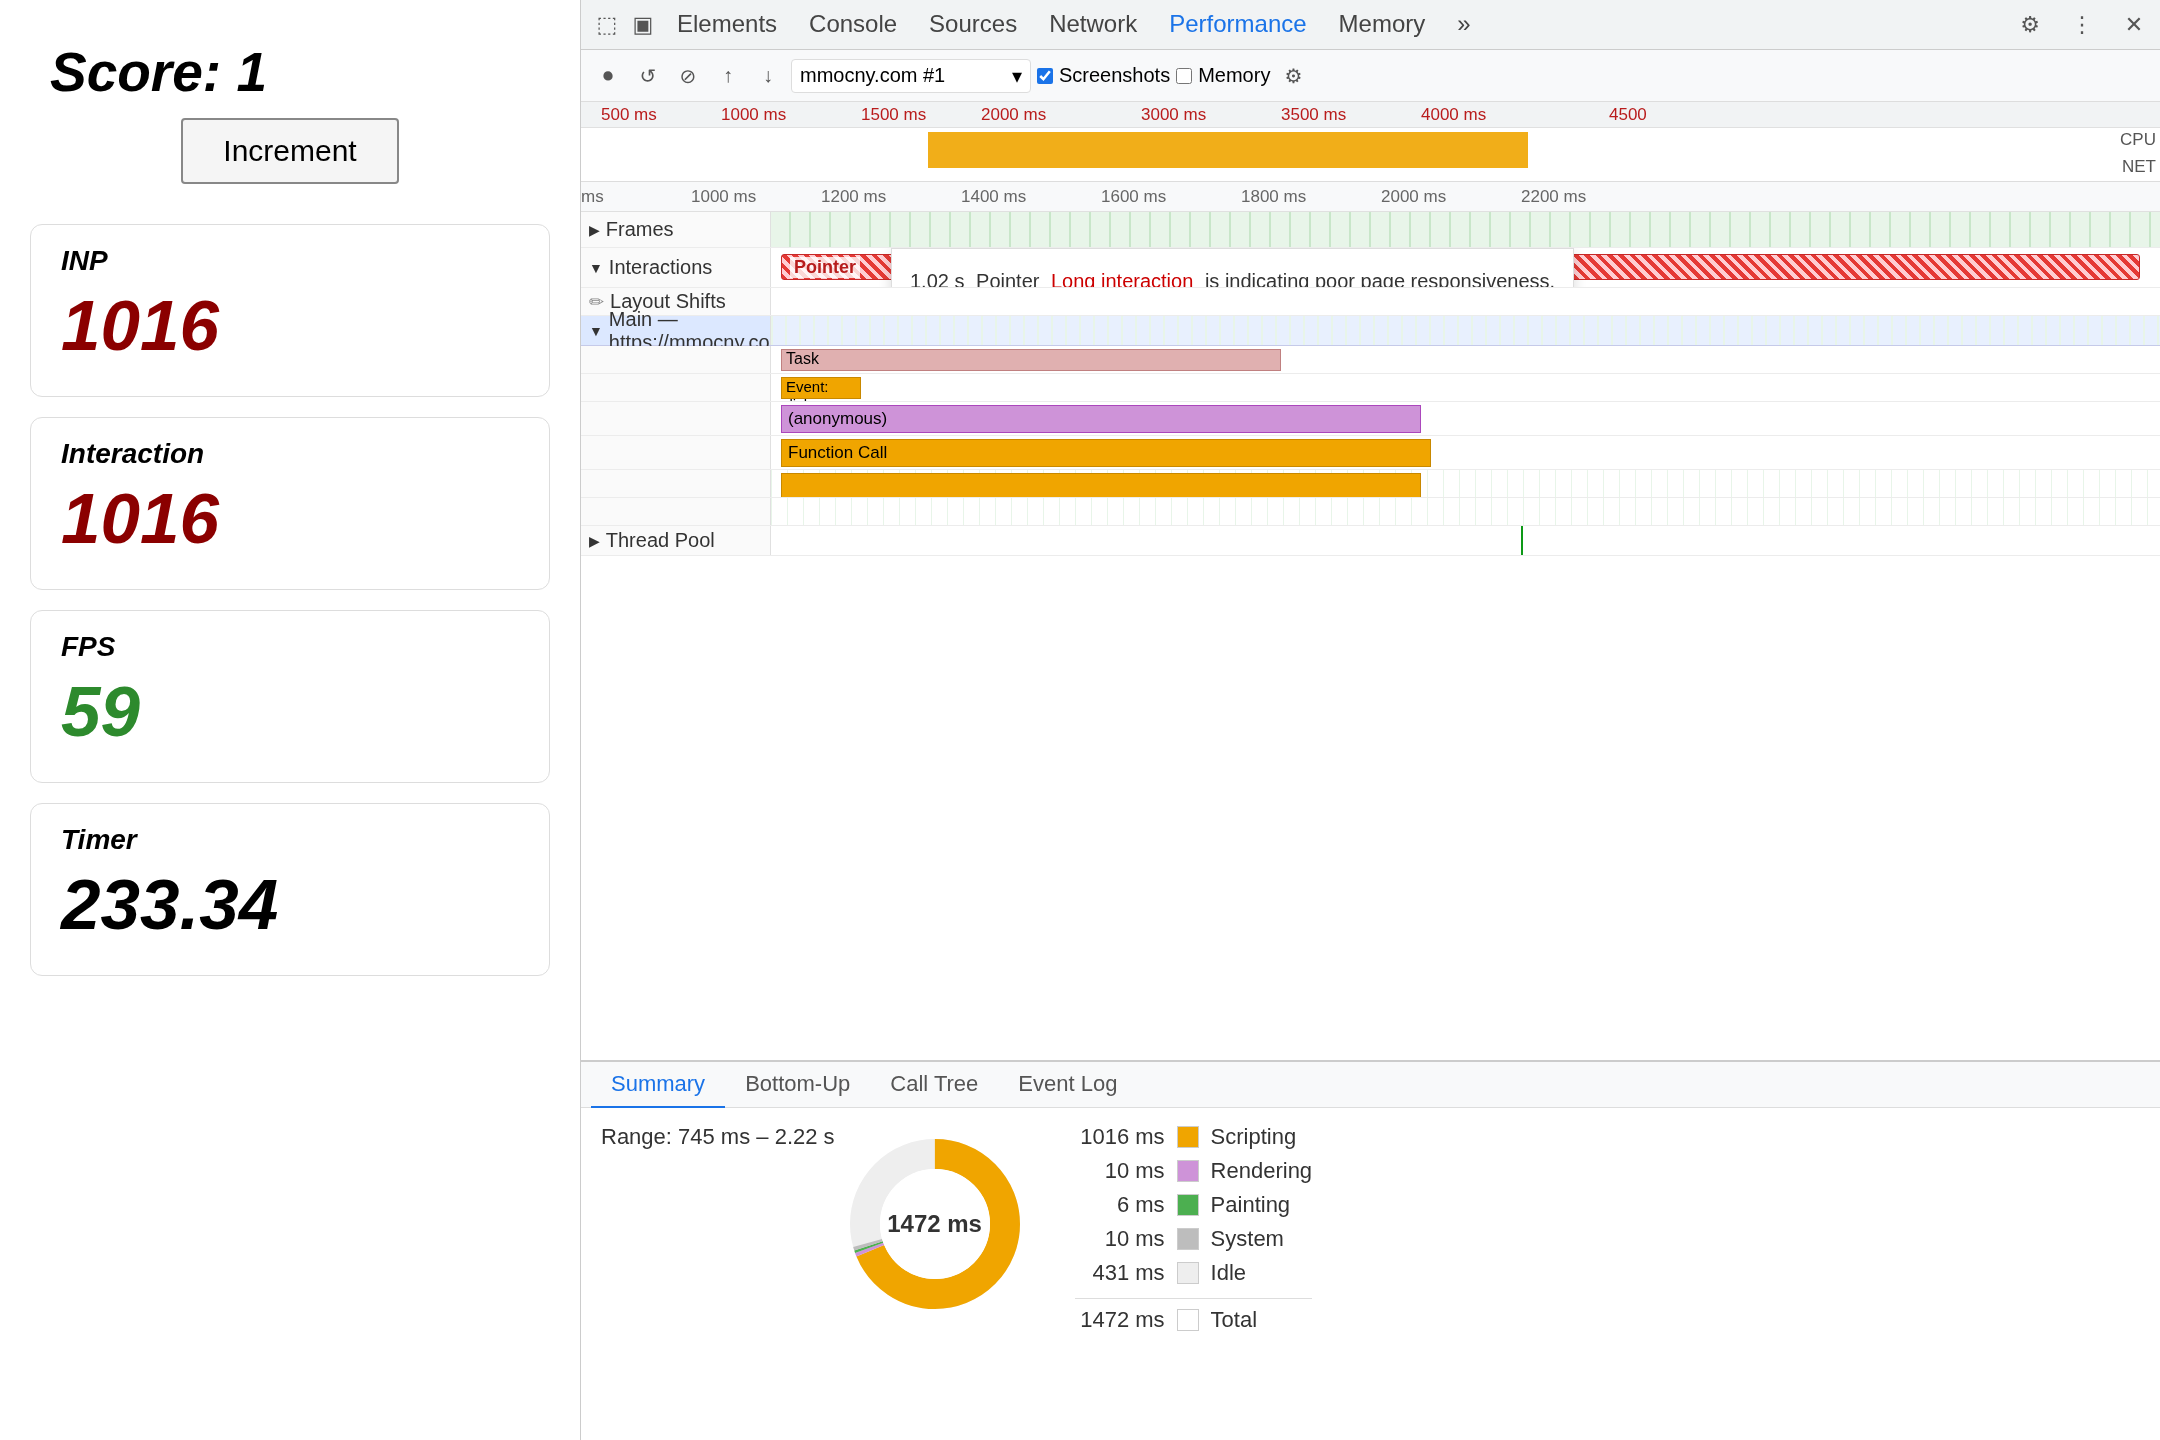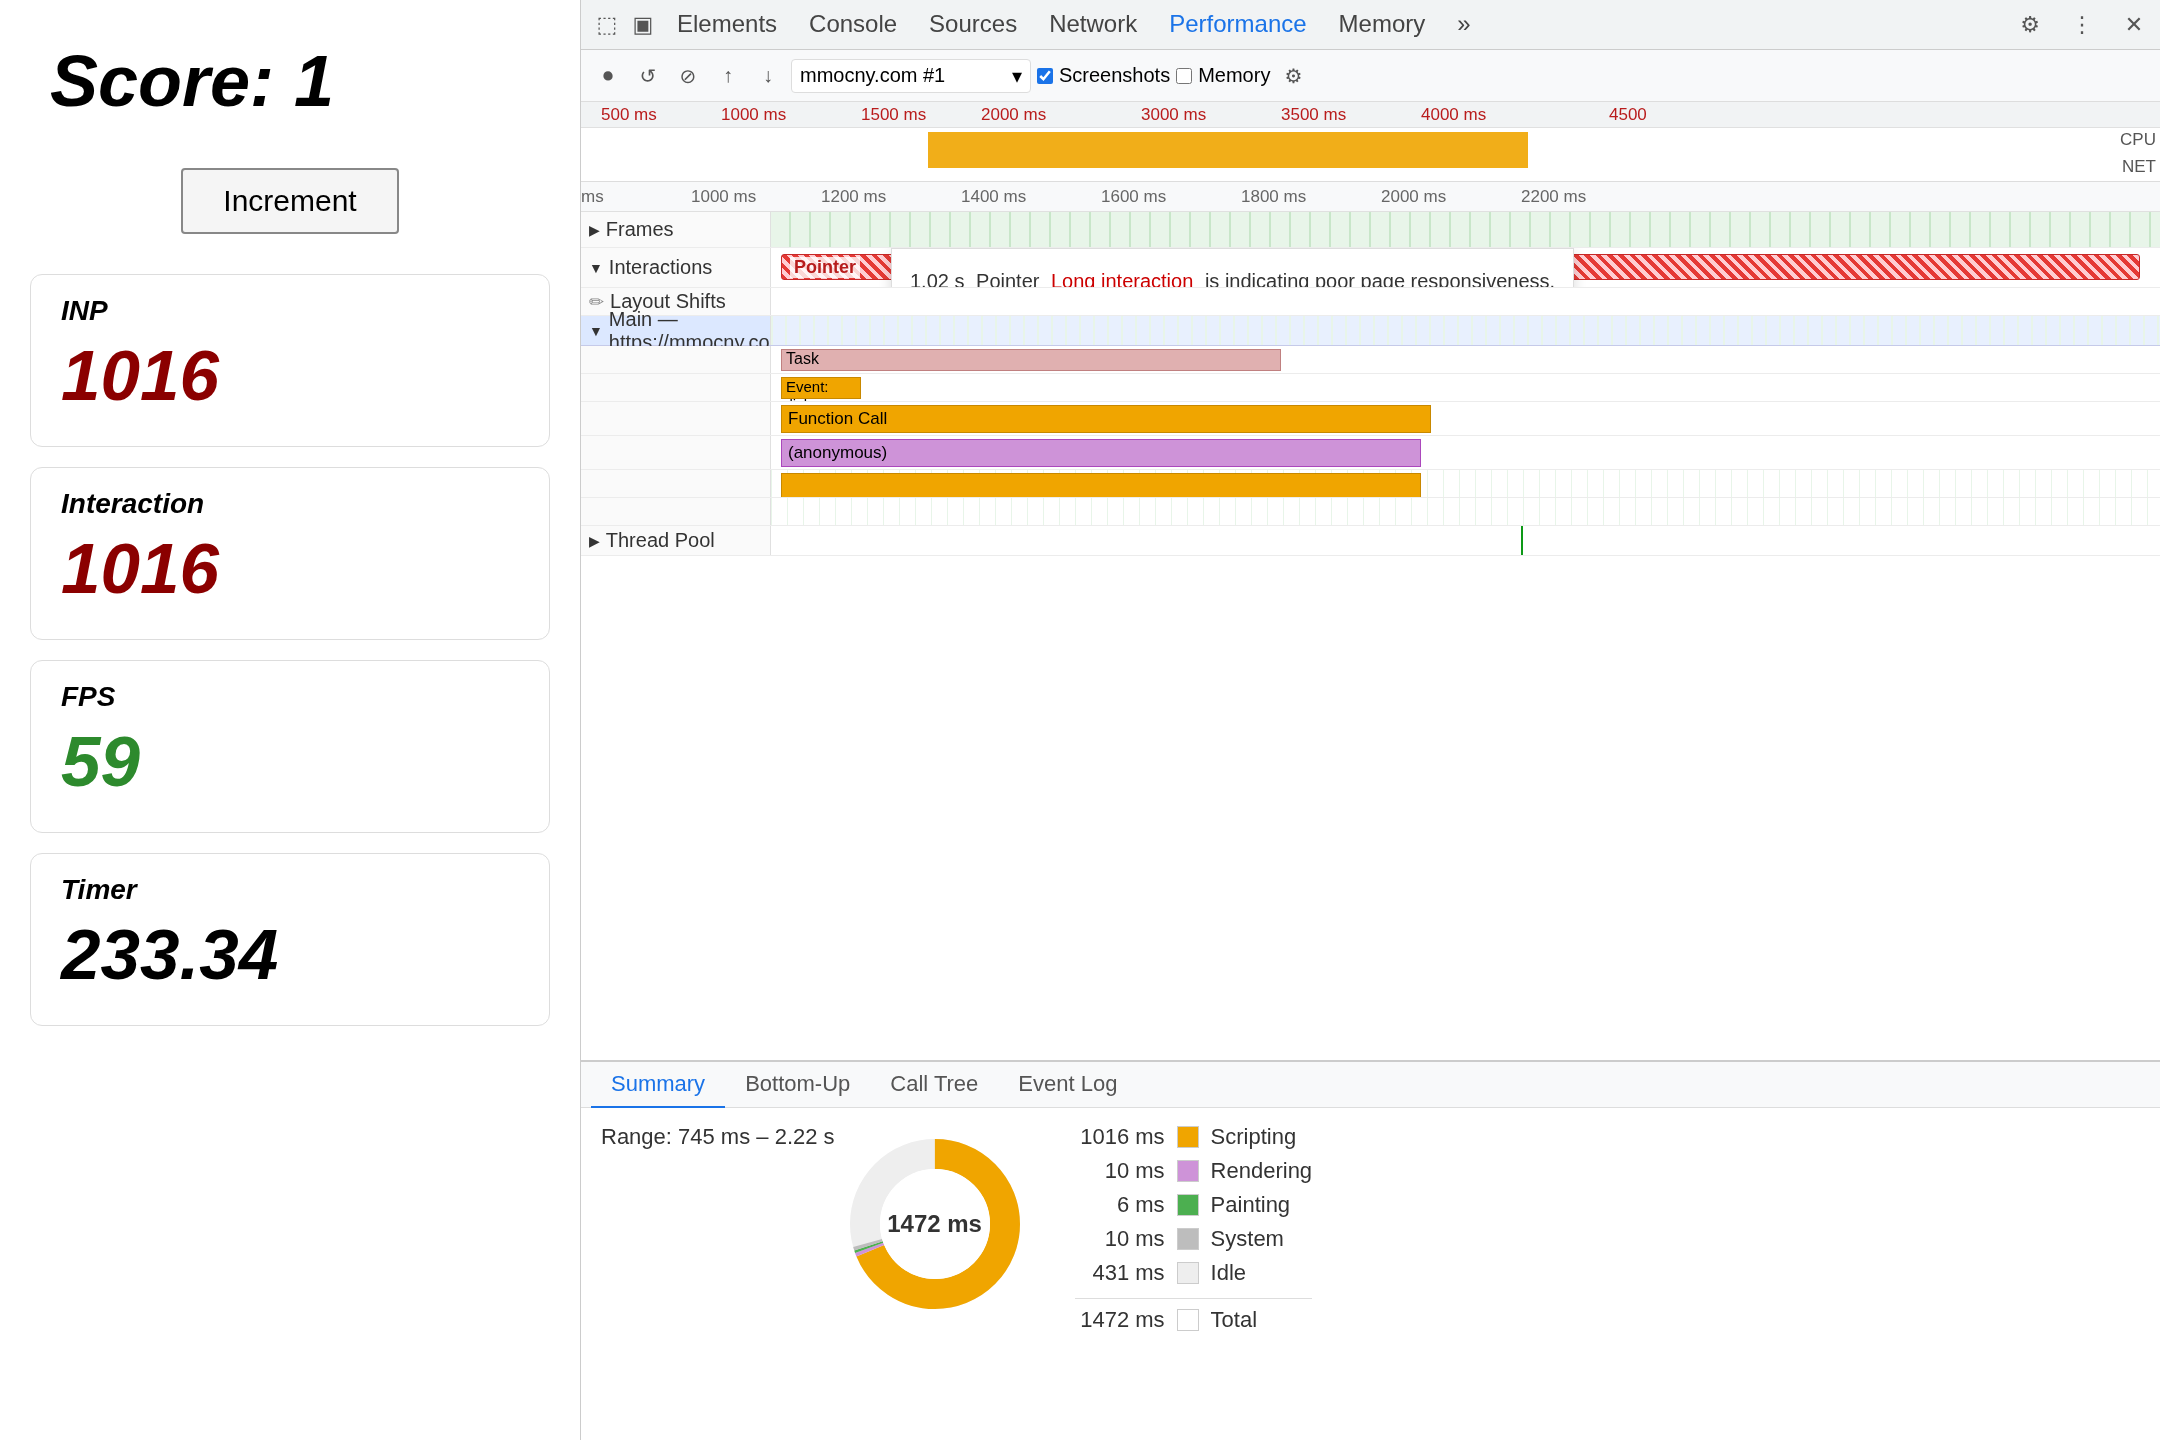--- a/index.html
+++ b/index.html
@@ -16,25 +16,25 @@
     .left-panel {
       width: 580px;
       padding: 40px 30px;
       background: #fff;
       display: flex;
       flex-direction: column;
       align-items: center;
       gap: 0;
     }
     .score-title {
-      font-size: 72px;
+      font-size: 55px;
       font-weight: 900;
       font-style: italic;
       color: #000;
-      margin-bottom: 46px;
+      margin-bottom: 14px;
       align-self: flex-start;
       padding-left: 20px;
     }
     .increment-btn {
       border: 2px solid #888;
       background: #f5f5f5;
       padding: 14px 40px;
       font-size: 30px;
       cursor: pointer;
       border-radius: 4px;
@@ -654,34 +654,34 @@
 
       <div class="track-row event-row">
         <div class="track-label"></div>
         <div class="track-canvas" style="position:relative;">
           <div class="event-click-block" style="left:10px;width:80px;">
             <span style="font-size:15px;padding:2px 4px;">Event: click</span>
           </div>
         </div>
       </div>
 
+      <div class="track-row anon-row">
+        <div class="track-label"></div>
+        <div class="track-canvas" style="position:relative;">
+          <div class="anon-block" style="left:10px;width:640px;">
+            <span>(anonymous)</span>
+          </div>
+        </div>
+      </div>
+
       <div class="track-row func-call-row">
         <div class="track-label"></div>
         <div class="track-canvas" style="position:relative;">
           <div class="func-call-block" style="left:10px;width:650px;">
             <span>Function Call</span>
-          </div>
-        </div>
-      </div>
-
-      <div class="track-row anon-row">
-        <div class="track-label"></div>
-        <div class="track-canvas" style="position:relative;">
-          <div class="anon-block" style="left:10px;width:640px;">
-            <span>(anonymous)</span>
           </div>
         </div>
       </div>
 
       <div class="track-row misc-rows">
         <div class="track-label"></div>
         <div class="track-canvas" style="background:repeating-linear-gradient(90deg,#e8f5e9 0,#e8f5e9 1px,transparent 1px,transparent 16px);position:relative;">
           <div class="func-call-block" style="left:10px;width:640px;background:#F0A500;border-color:#c88800;"></div>
         </div>
       </div>

